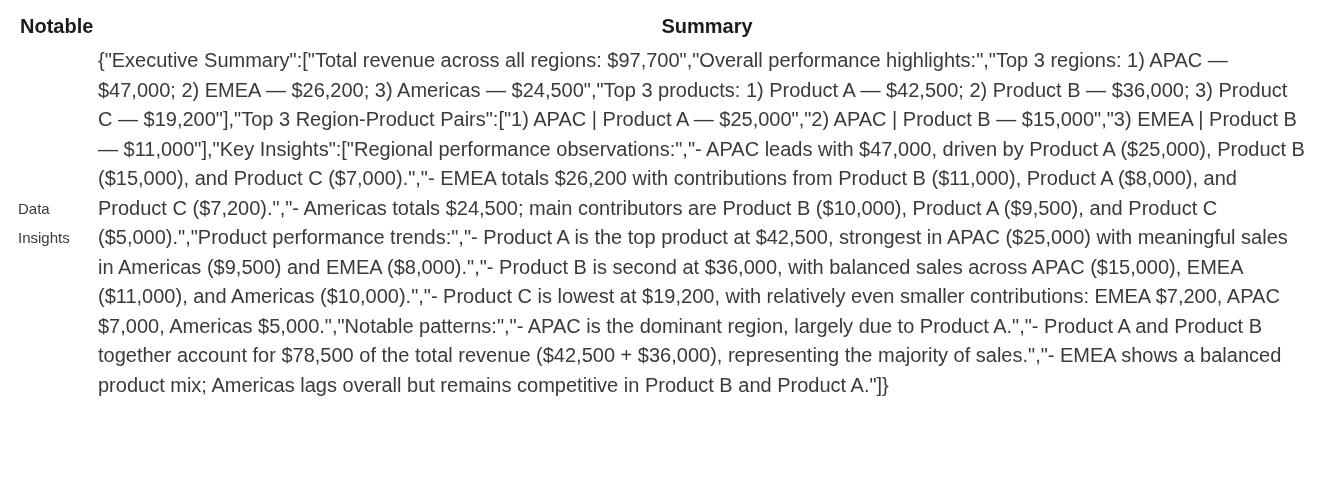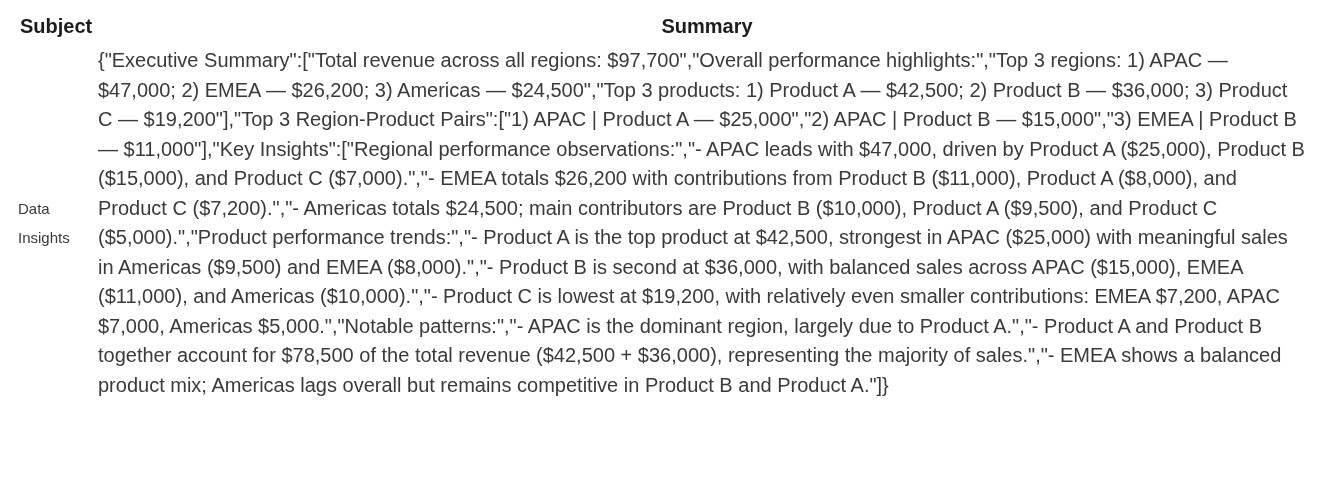--- a/index.html
+++ b/index.html
@@ -59,21 +59,21 @@
 </head>
 <body>
 
 <table class="msg-table">
   <colgroup>
     <col class="col-subject">
     <col class="col-message">
   </colgroup>
   <thead>
     <tr>
-      <th class="subject-header">Subject</th>
+      <th class="subject-header">Notable</th>
       <th class="message-header">Summary</th>
     </tr>
   </thead>
   <tbody>
     <tr>
       <td class="subject-cell">Data Insights</td>
       <td class="message-cell">{"Executive Summary":["Total revenue across all regions: $97,700","Overall performance highlights:","Top 3 regions: 1) APAC — $47,000; 2) EMEA — $26,200; 3) Americas — $24,500","Top 3 products: 1) Product A — $42,500; 2) Product B — $36,000; 3) Product C — $19,200"],"Top 3 Region-Product Pairs":["1) APAC | Product A — $25,000","2) APAC | Product B — $15,000","3) EMEA | Product B — $11,000"],"Key Insights":["Regional performance observations:","- APAC leads with $47,000, driven by Product A ($25,000), Product B ($15,000), and Product C ($7,000).","- EMEA totals $26,200 with contributions from Product B ($11,000), Product A ($8,000), and Product C ($7,200).","- Americas totals $24,500; main contributors are Product B ($10,000), Product A ($9,500), and Product C ($5,000).","Product performance trends:","- Product A is the top product at $42,500, strongest in APAC ($25,000) with meaningful sales in Americas ($9,500) and EMEA ($8,000).","- Product B is second at $36,000, with balanced sales across APAC ($15,000), EMEA ($11,000), and Americas ($10,000).","- Product C is lowest at $19,200, with relatively even smaller contributions: EMEA $7,200, APAC $7,000, Americas $5,000.","Notable patterns:","- APAC is the dominant region, largely due to Product A.","- Product A and Product B together account for $78,500 of the total revenue ($42,500 + $36,000), representing the majority of sales.","- EMEA shows a balanced product mix; Americas lags overall but remains competitive in Product B and Product A."]}</td>
     </tr>
   </tbody>
 </table>

